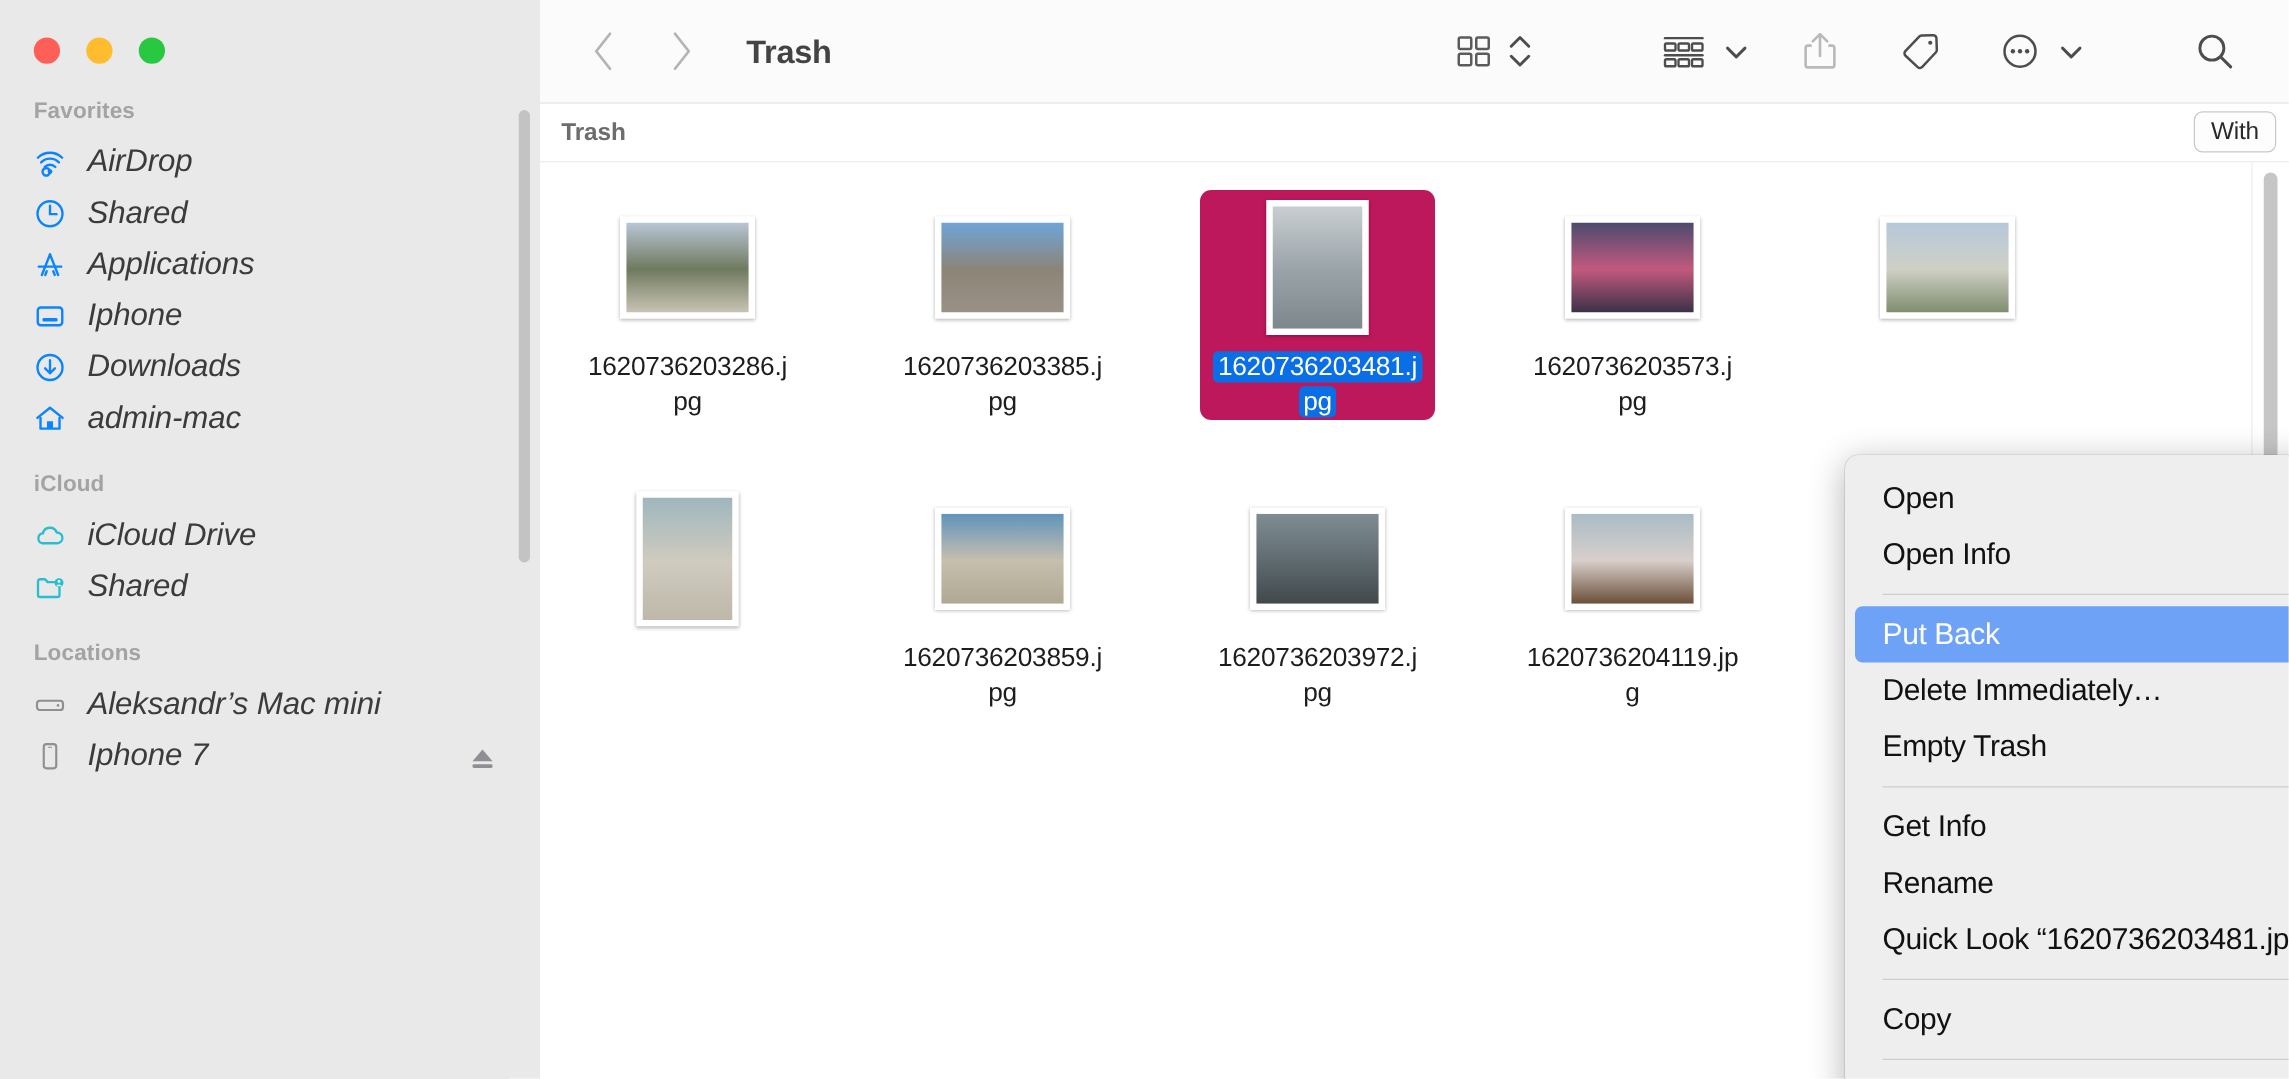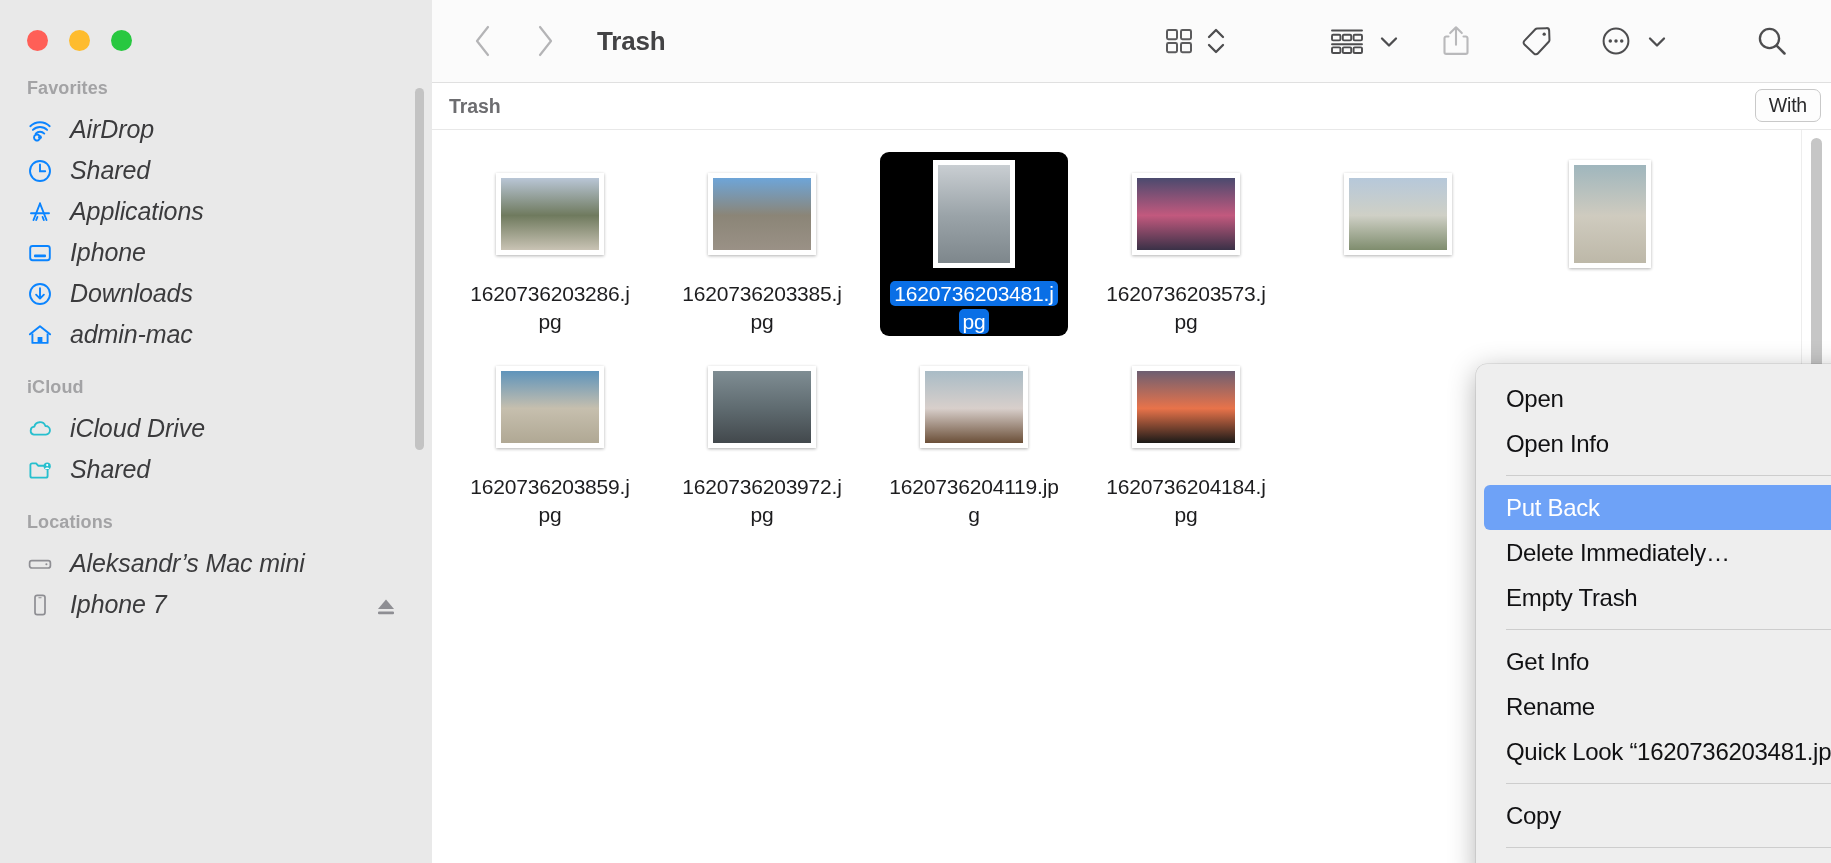--- a/index.html
+++ b/index.html
@@ -140,33 +140,34 @@
     position: relative;
     overflow: hidden;
     background: #fff;
   }
   .grid {
     position: absolute;
     top: 0; left: 0; right: 0;
     padding: 22px 0 0 0;
     display: flex;
     flex-wrap: wrap;
+    gap: 40px;
   }
   .cell {
     width: 188px;
     margin-left: 24px;
     margin-bottom: 9px;
     display: flex;
     flex-direction: column;
     align-items: center;
     position: relative;
     padding-top: 8px;
     border-radius: 9px;
   }
-  .cell.selected { background: #000000; }
+  .cell.selected { background: #be185d; }
   .thumb-wrap {
     width: 124px; height: 108px;
     display: flex; align-items: center; justify-content: center;
     margin-bottom: 12px;
   }
   .photo {
     background: #fff;
     padding: 5px;
     box-shadow: 0 1px 3px rgba(0,0,0,0.30);
     display: block;

